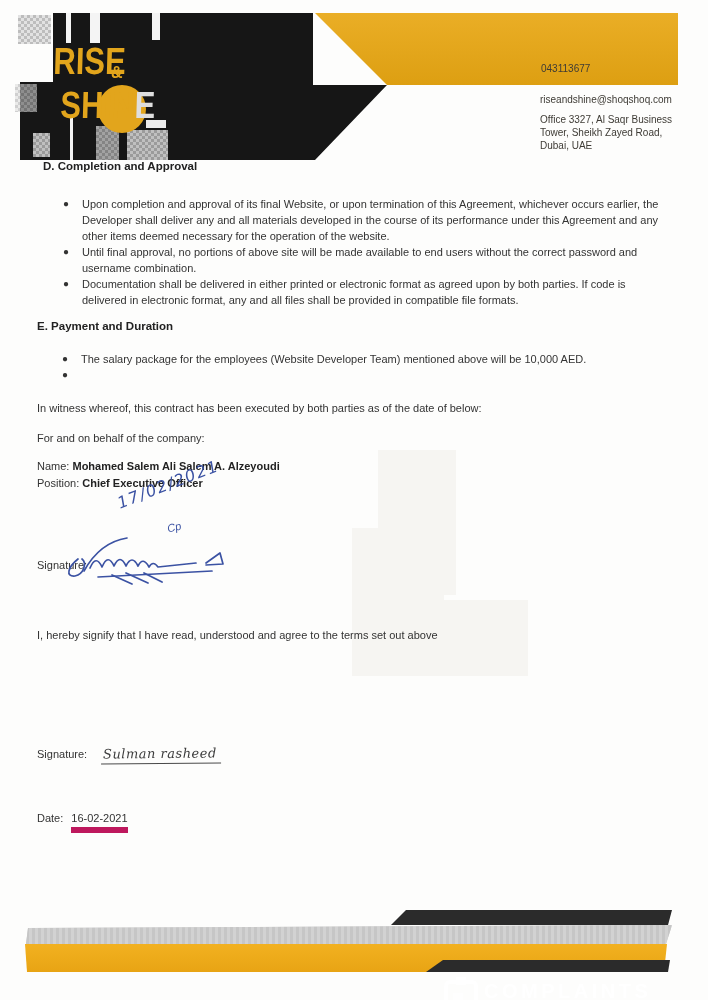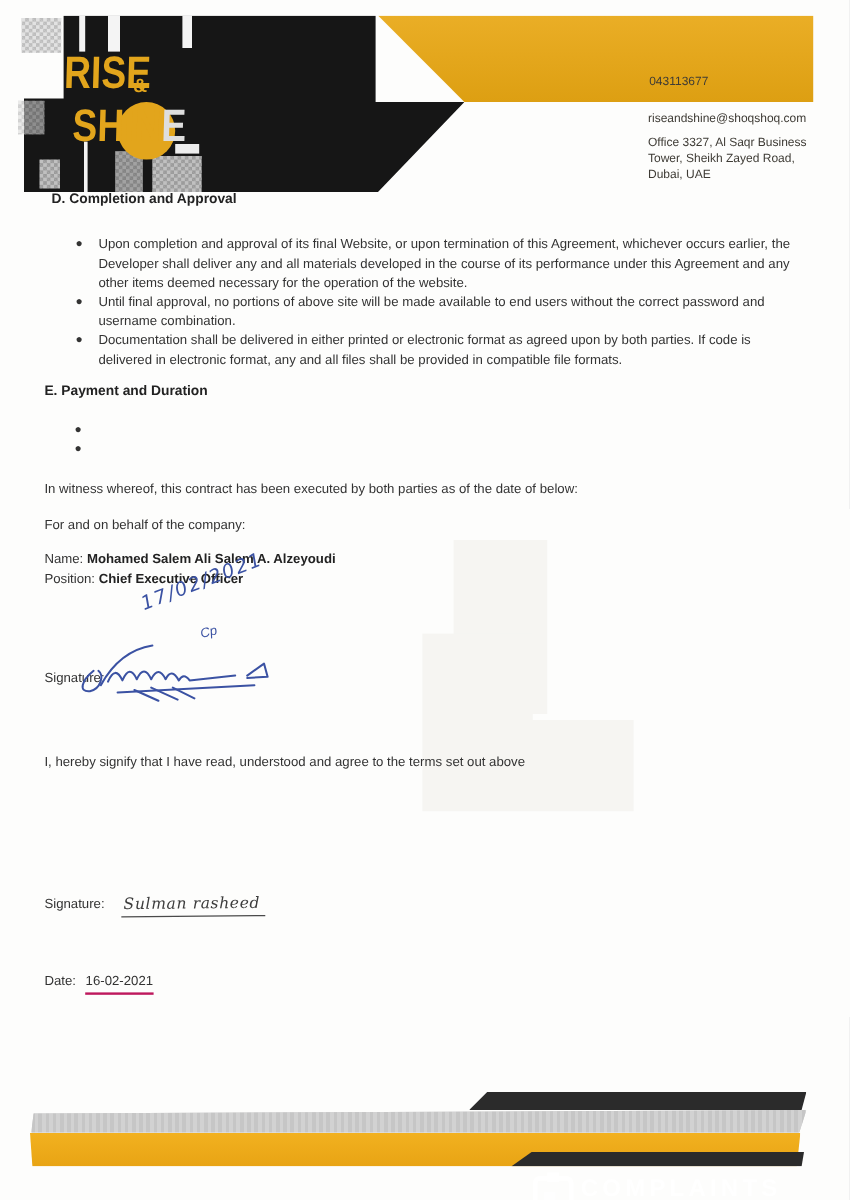--- a/index.html
+++ b/index.html
@@ -54,21 +54,21 @@
   }
   .hand-flourish{
     position:absolute;left:167px;top:521px;color:#3b52a3;font-size:11px;font-style:italic;
     transform:rotate(-14deg);
   }
   .hand-sig2{
     display:inline-block;margin-left:14px;font-family:"DejaVu Serif",serif;font-style:italic;
     font-size:13px;color:#3d3d3d;border-bottom:1px solid #4a4a4a;padding:0 4px 1px 2px;
     transform:rotate(-0.5deg);letter-spacing:.5px;
   }
-  .date-val{display:inline-block;margin-left:8px;border-bottom:2px solid #be185d;padding-bottom:1px;}
+  .date-val{display:inline-block;margin-left:8px;border-bottom:6px solid #be185d;padding-bottom:1px;}
   
   .ft-black1{position:absolute;left:391px;top:910px;width:281px;height:15px;background:#2b2b2b;
     clip-path:polygon(15px 0,281px 0,277px 15px,0 15px);}
   .ft-gray{position:absolute;left:26px;top:925px;width:646px;height:19px;
     background:repeating-linear-gradient(90deg,#c6c6c6 0 3px,#d2d2d2 3px 6px),#cbcbcb;
     clip-path:polygon(2px 3px,646px 0,640px 19px,0 19px);}
   .ft-yellow{position:absolute;left:25px;top:944px;width:642px;height:28px;
     background:linear-gradient(180deg,#f2b120,#e8a414);
     clip-path:polygon(0 0,642px 0,639px 28px,2px 28px);}
   .ft-black2{position:absolute;left:426px;top:960px;width:244px;height:12px;background:#2b2b2b;
@@ -136,20 +136,21 @@
       <span class="dot">●</span>
       <span>Documentation shall be delivered in either printed or electronic format as agreed upon by both parties. If code is delivered in electronic format, any and all files shall be provided in compatible file formats.</span>
     </div>
   </div>
 
   <div class="h-bold" style="left:37px;top:320px;">E. Payment and Duration</div>
 
   <div class="bullets" style="left:62px;top:351px;width:602px;">
     <div class="bullet">
       <span class="dot">●</span>
+      <span>The salary package for the employees (Website Developer Team) mentioned above will be 10,000 AED.</span>
     </div>
     <div class="bullet">
       <span class="dot">●</span>
     </div>
   </div>
 
   <div class="line" style="left:37px;top:400px;">In witness whereof, this contract has been executed by both parties as of the date of below:</div>
 
   <div class="line" style="left:37px;top:430px;">For and on behalf of the company:</div>
 

